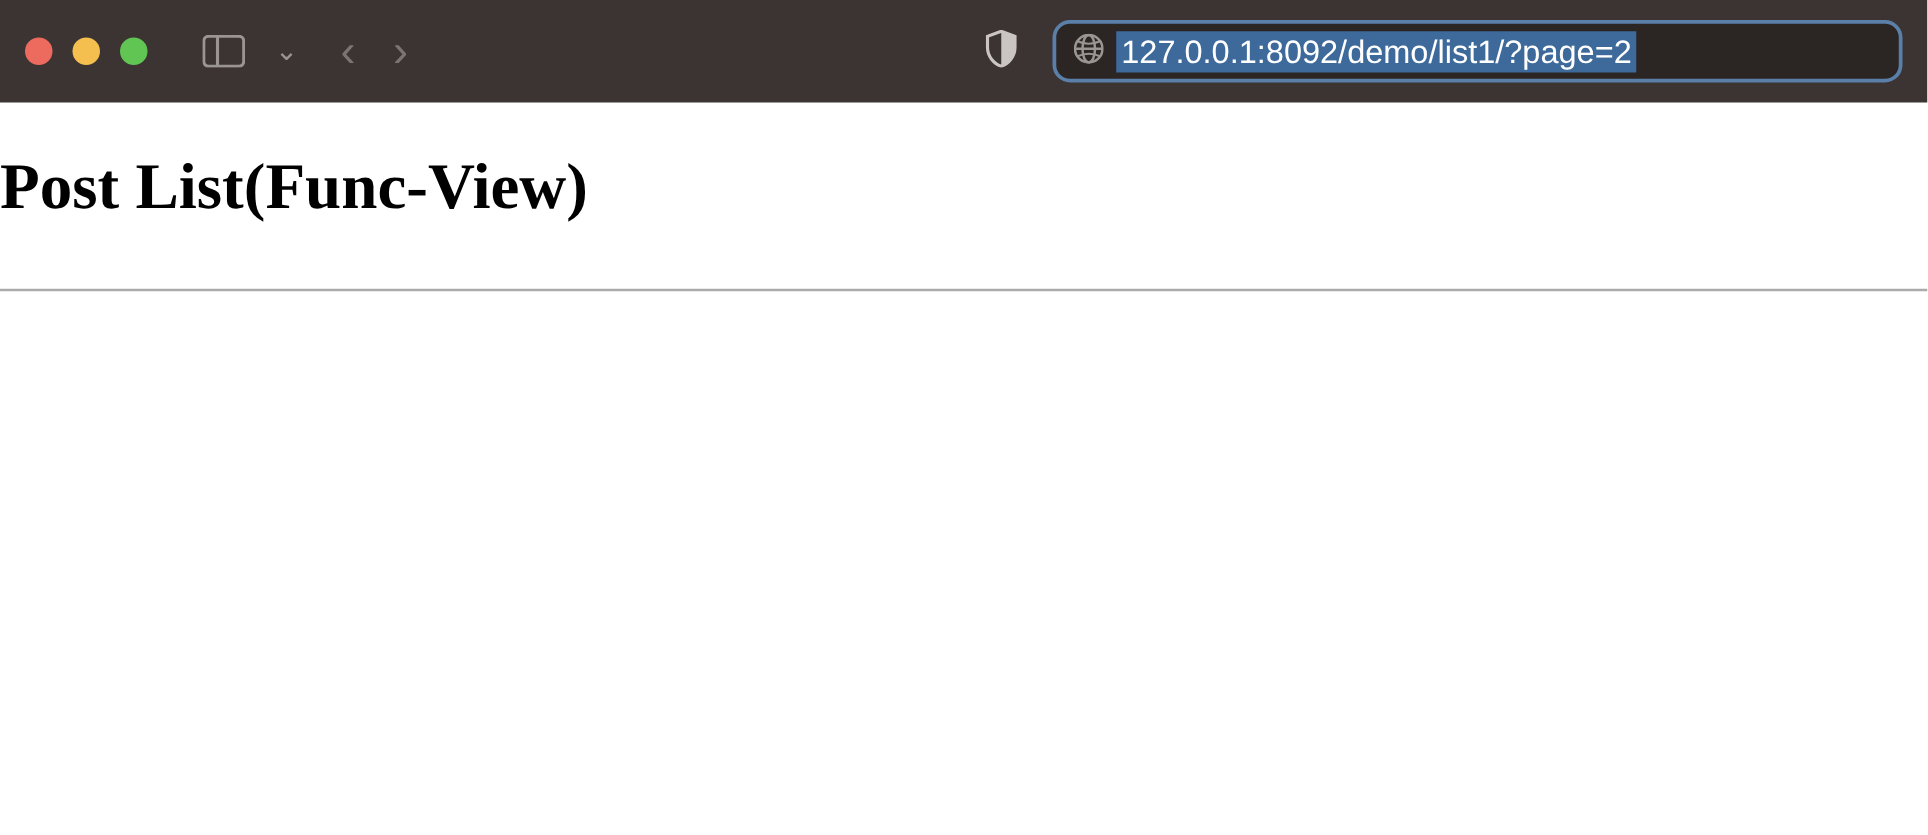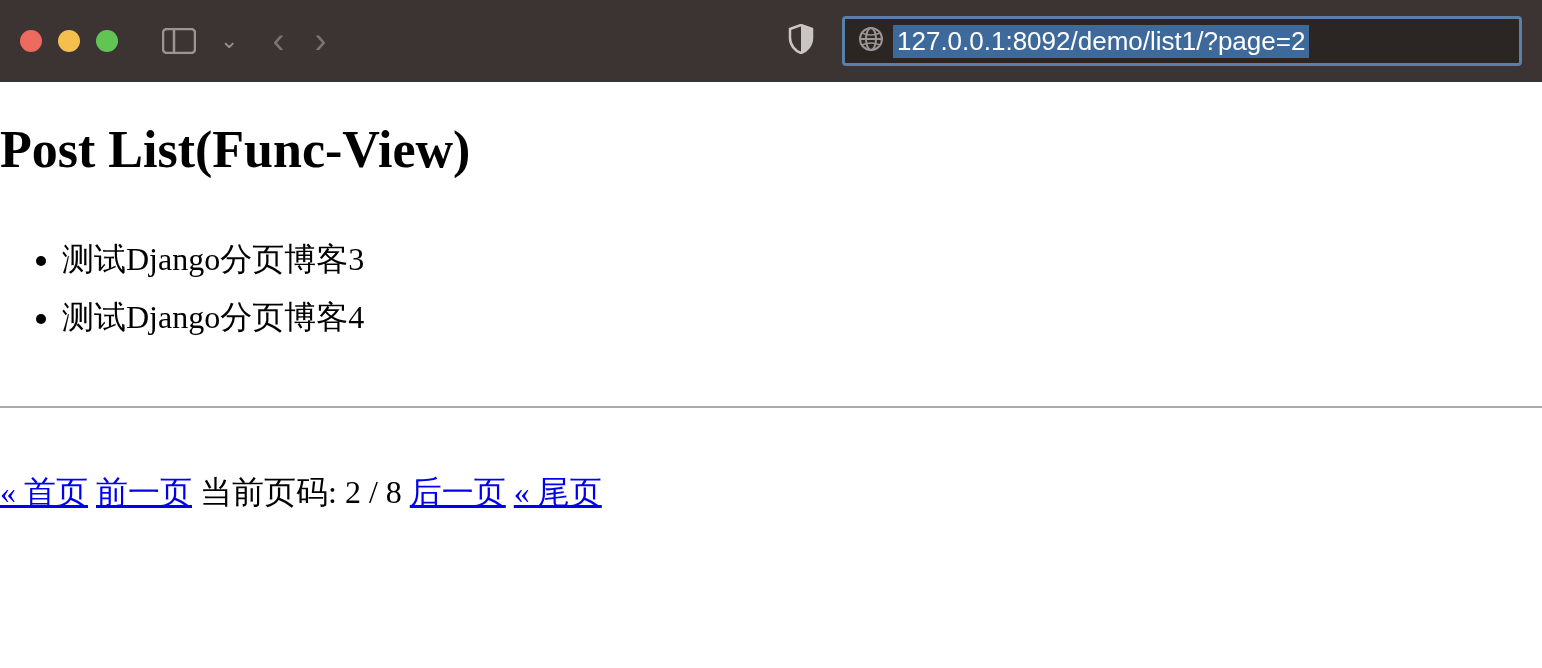--- a/index.html
+++ b/index.html
@@ -58,21 +58,21 @@
       font-family: sans-serif;
     }
     .shield-icon {
       margin-right: 14px;
     }
     .url-bar {
       flex: 0 0 auto;
       height: 50px;
       background: #2b2523;
       border: 3px solid #5a7fa8;
-      border-radius: 4px;
+      border-radius: 14px;
       display: flex;
       align-items: center;
       padding: 0 14px;
       gap: 10px;
       min-width: 680px;
     }
     .globe-icon {
       flex-shrink: 0;
     }
     .url-text {
@@ -157,27 +157,16 @@
         <path d="M3 18 Q12 14 21 18" fill="none" stroke="#9a9492" stroke-width="1.6"></path>
       </svg>
     </span>
     <span class="url-text">127.0.0.1:8092/demo/list1/?page=2</span>
   </div>
 </div>
 
 <div class="page-content">
   <h1>Post List(Func-View)</h1>
 
-  <ul class="post-list">
-    <li>测试Django分页博客3</li>
-    <li>测试Django分页博客4</li>
-  </ul>
 
   <hr>
 
-  <div class="pagination">
-    <a href="#">« 首页</a>
-    <a href="#">前一页</a>
-    <span class="current-text">当前页码: 2 / 8</span>
-    <a href="#">后一页</a>
-    <a href="#">« 尾页</a>
-  </div>
 </div>
 
 </body></html>

